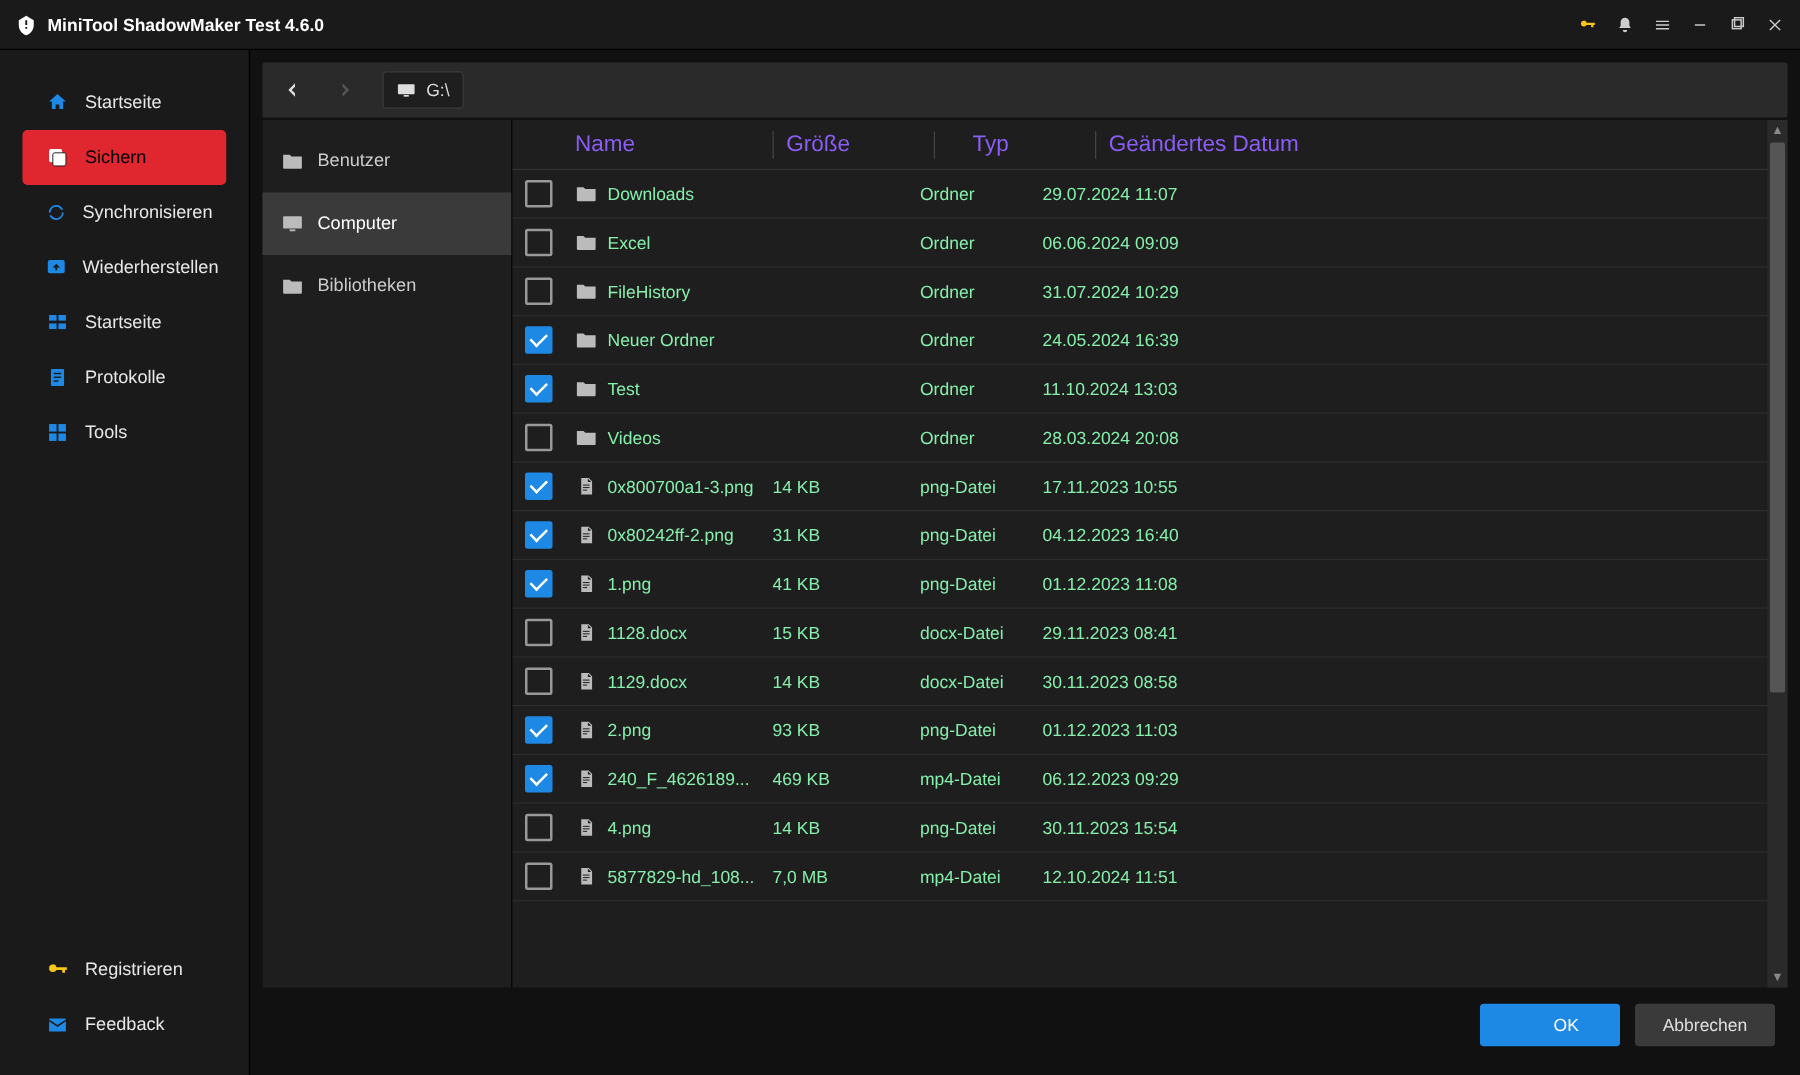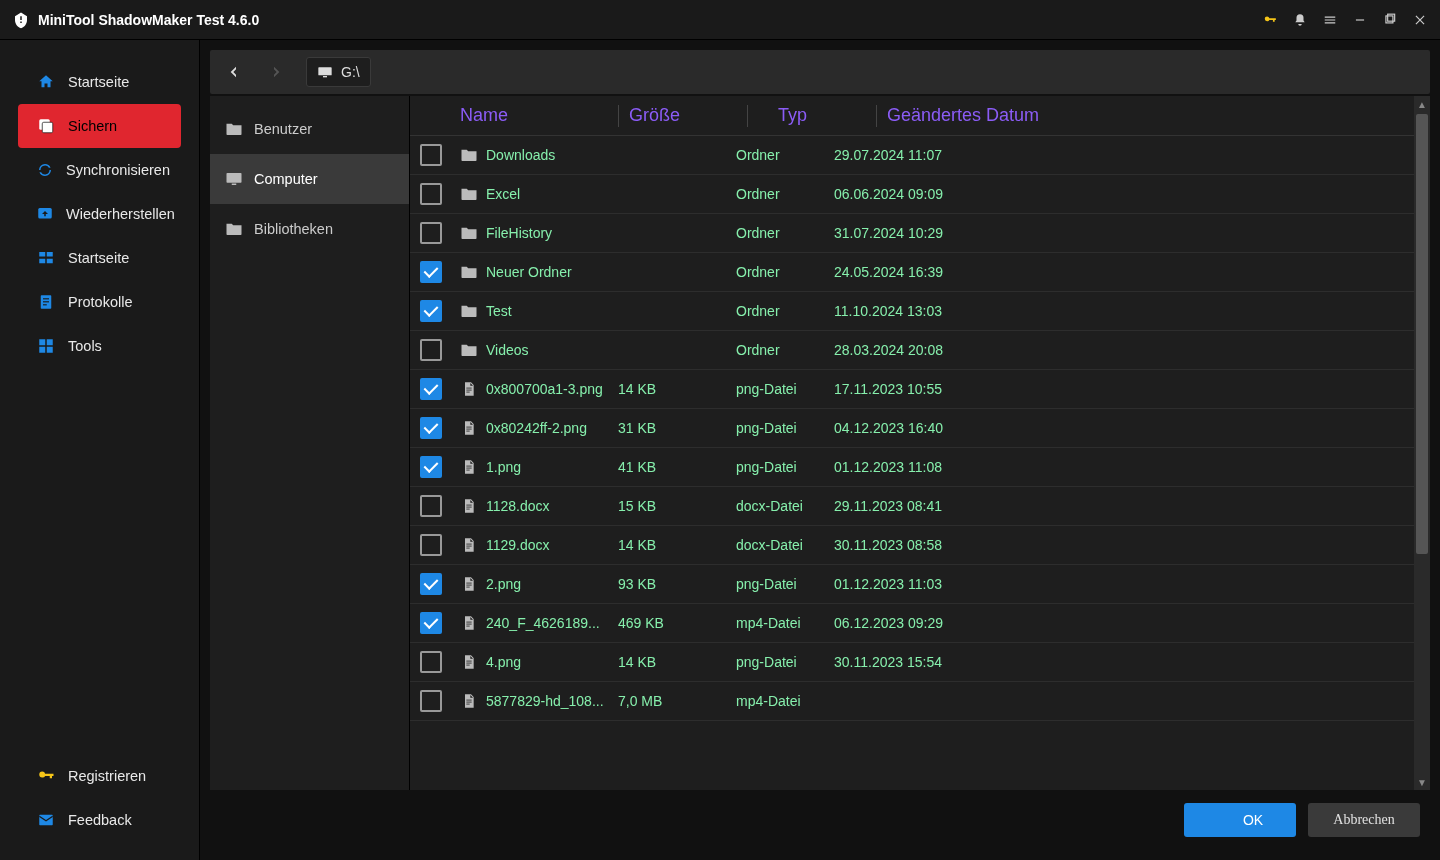--- a/index.html
+++ b/index.html
@@ -73,21 +73,21 @@
 
 
 .scrollbar { position: absolute; right: 0; top: 0; bottom: 0; width: 16px; background: #2a2a2a; }
 .scroll-arrow { height: 16px; display: flex; align-items: center; justify-content: center; color: #888; font-size: 10px; cursor: pointer; }
 .scroll-thumb { position: absolute; left: 2px; right: 2px; top: 18px; height: 440px; background: #555; border-radius: 2px; cursor: pointer; }
 
 
 .footer { height: 60px; display: flex; align-items: center; justify-content: flex-end; padding: 0 10px; gap: 12px; }
 .btn { height: 34px; min-width: 112px; border-radius: 3px; font-size: 14px; display: flex; align-items: center; justify-content: center; cursor: pointer; border: none; }
 .btn-primary { background: #1e88e5; color: #fff; padding-left: 26px; }
-.btn-secondary { background: #3a3a3a; color: #e0e0e0; font-family: Liberation Serif, serif; }
+.btn-secondary { background: #3a3a3a; color: #e0e0e0; }
 </style>
 </head>
 <body>
 
 <div class="titlebar">
   <span class="titlebar-logo">
     <svg viewBox="0 0 24 24">
         <path fill="#fff" d="M12 2L4 7v5c0 5 3.4 9.7 8 11 4.6-1.3 8-6 8-11V7l-8-5z M11 7h2v5h-2z M11 14h2v2h-2z"></path>
       </svg>
   </span>
@@ -480,20 +480,21 @@
                 <svg viewBox="0 0 24 24" width="16" height="18">
                   <path fill="#bbb" d="M6 2h9l4 4v16H6zM14 3v4h4"></path>
                   <rect x="8" y="10" width="8" height="1.2" fill="#1e1e1e"></rect>
                   <rect x="8" y="13" width="8" height="1.2" fill="#1e1e1e"></rect>
                   <rect x="8" y="16" width="5" height="1.2" fill="#1e1e1e"></rect>
                 </svg>
               </span>
               <span class="cell cell-name">5877829-hd_108...</span>
               <span class="cell cell-size">7,0 MB</span>
               <span class="cell cell-type">mp4-Datei</span>
+              <span class="cell cell-date">12.10.2024 11:51</span>
             </div>
           </div>
         <div class="scrollbar">
           <div class="scroll-arrow">▲</div>
           <div class="scroll-thumb"></div>
           <div class="scroll-arrow" style="position:absolute;bottom:0;left:0;right:0;">▼</div>
         </div>
       </div>
     </div>
 

